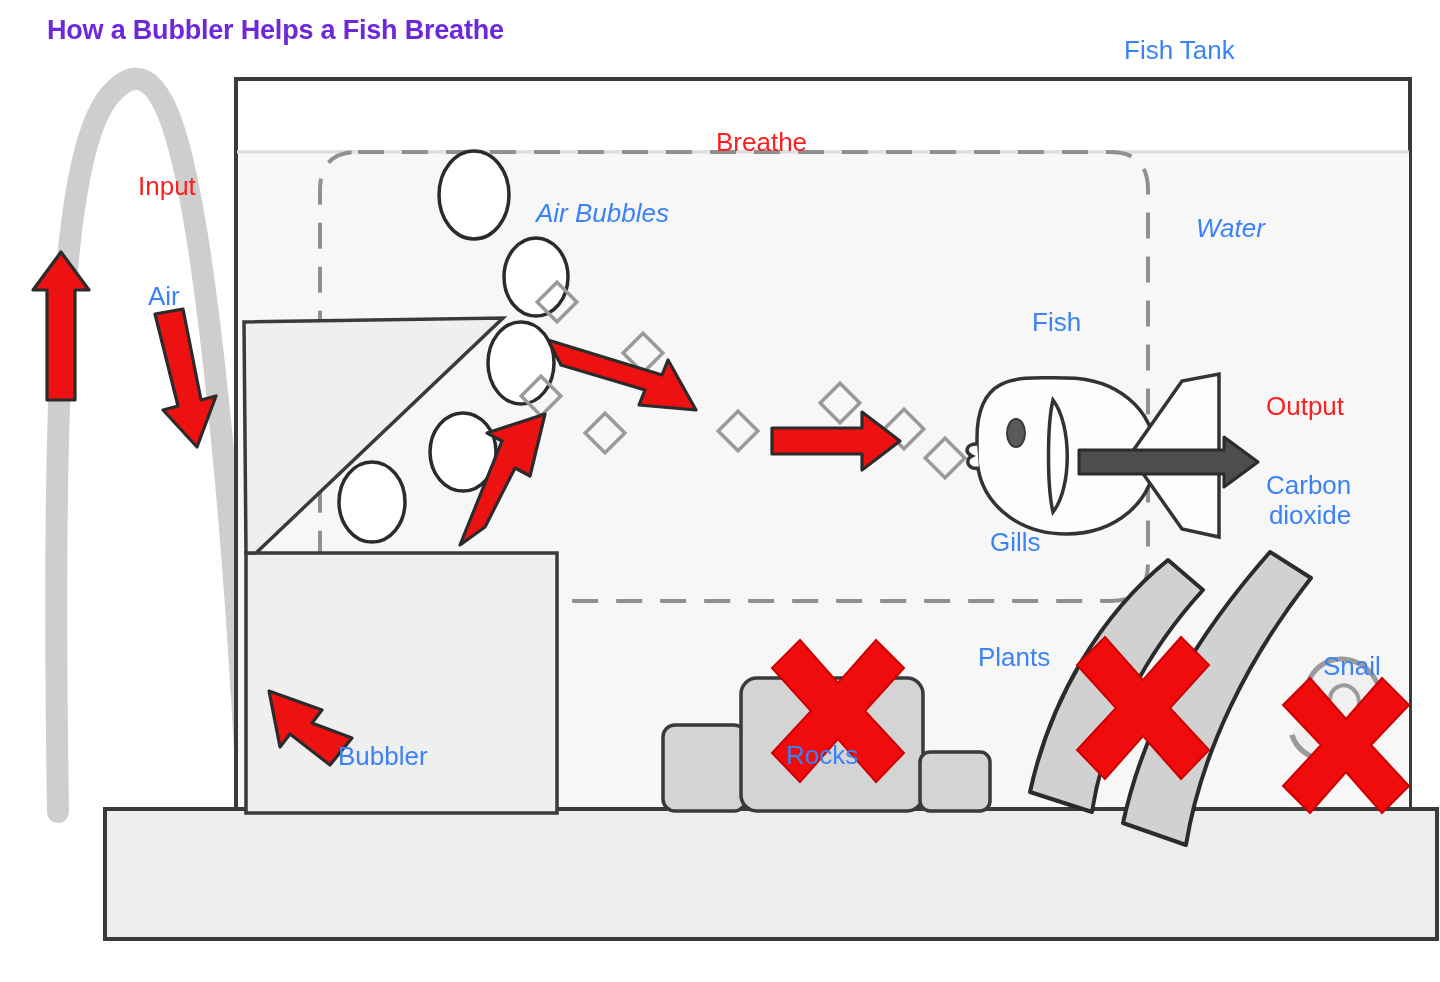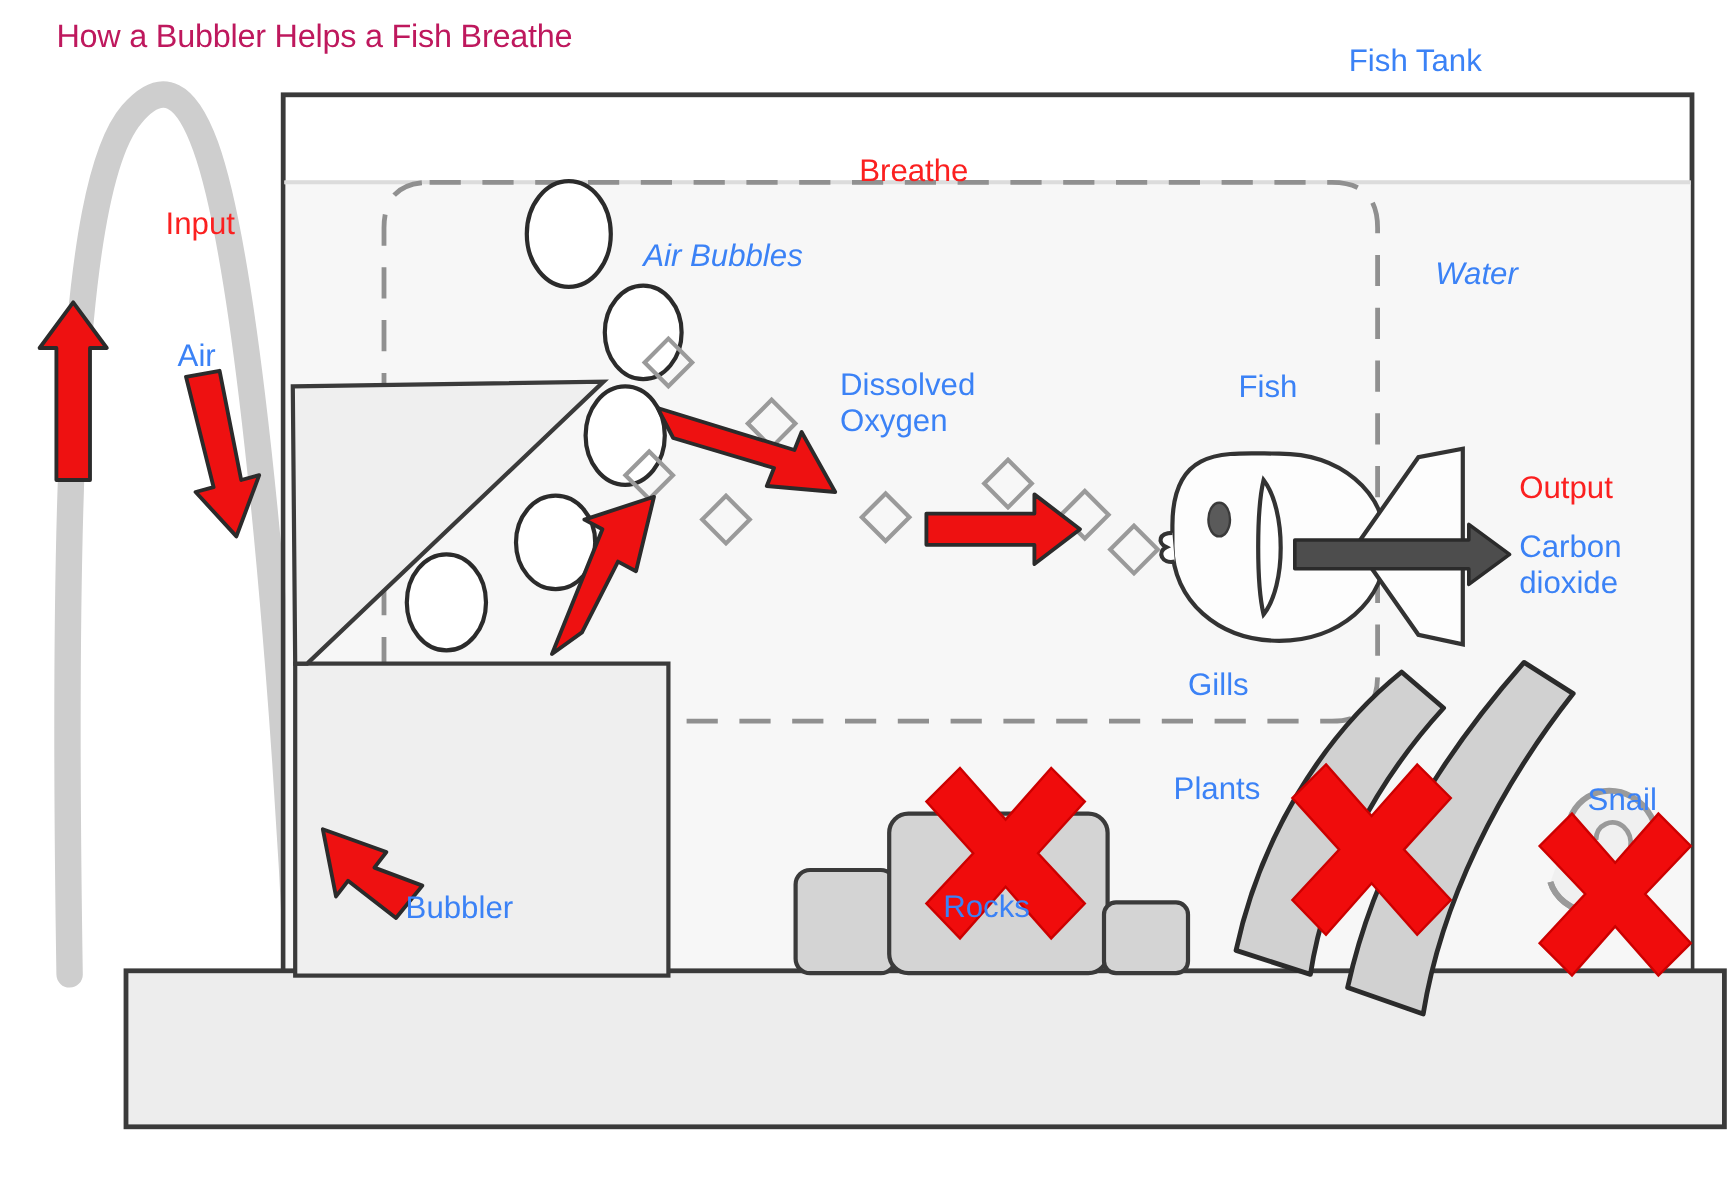--- a/index.html
+++ b/index.html
@@ -33,22 +33,22 @@
     color: #3b82f6;
     white-space: nowrap;
     line-height: 1.08;
   }
   .lbl.red { color: #fb2020; }
   .title {
     position: absolute;
     left: 47px;
     top: 15px;
     font-size: 27px;
-    font-weight: normal;
-    color: #be185d;
+    font-weight: bold;
+    color: #6d28d9;
     letter-spacing: -0.2px;
     white-space: nowrap;
   }
   .s26 { font-size: 26px; }
   .two-line { line-height: 1.16; }
 </style>
 </head>
 <body>
 
 <div id="stage">
@@ -182,32 +182,28 @@
   <div class="lbl s26" style="left:148px; top:258px;margin-top:24px;">Air</div>
 
   <div class="lbl red s26" style="left:716px; top:128px;">Breathe</div>
 
   <div class="lbl s26" style="left:1124px; top:36px;">Fish Tank</div>
 
   <div class="lbl s26" style="left:536px; top:199px;font-style:italic;">Air Bubbles</div>
 
   <div class="lbl s26" style="left:1196px; top:214px;font-style:italic;">Water</div>
 
-  <div class="lbl s26 two-line" style="left:700px; top:305px;">
-    <div>Dissolved</div>
-    <div>Oxygen</div>
-  </div>
 
   <div class="lbl s26" style="left:1032px; top:308px;">Fish</div>
 
-  <div class="lbl s26" style="left:990px; top:556px;">Gills</div>
+  <div class="lbl s26" style="left:990px; top:528px;">Gills</div>
 
   <div class="lbl red s26" style="left:1266px; top:392px;">Output</div>
 
-  <div class="lbl s26 two-line" style="left:1266px; top:440px;">
+  <div class="lbl s26 two-line" style="left:1266px; top:470px;text-align:right;">
     <div>Carbon</div>
     <div>dioxide</div>
   </div>
 
   <div class="lbl s26" style="left:338px; top:742px;">Bubbler</div>
 
   <div class="lbl s26" style="left:786px; top:741px;">Rocks</div>
 
   <div class="lbl s26" style="left:978px; top:643px;">Plants</div>
 

